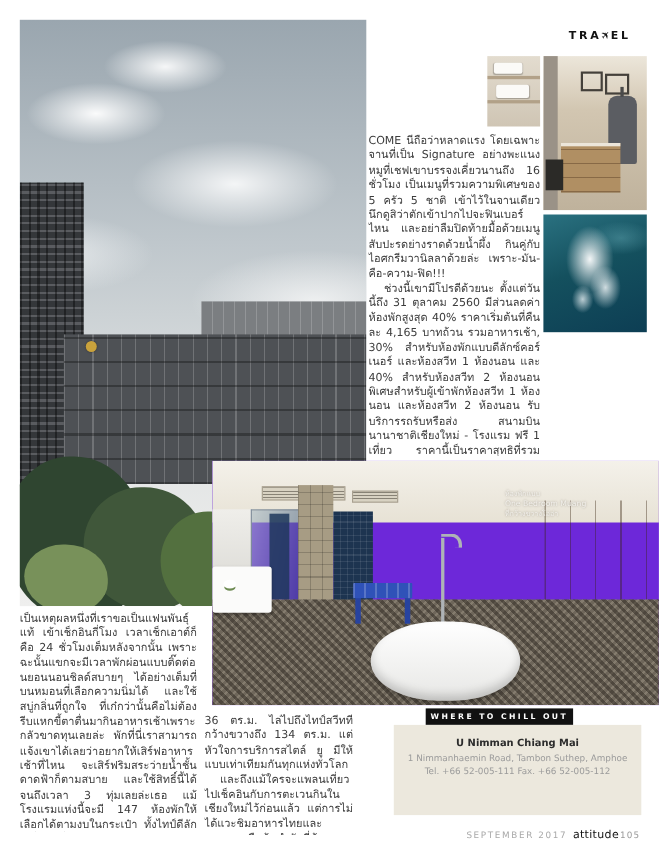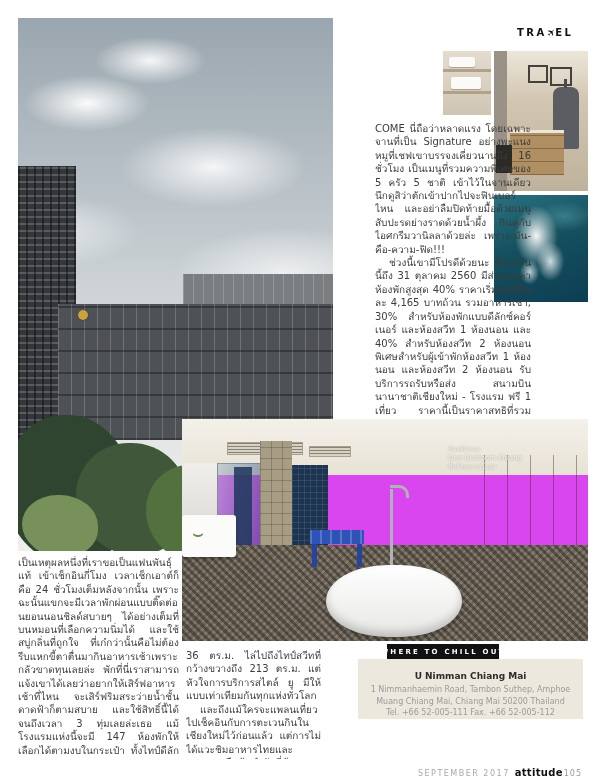--- a/index.html
+++ b/index.html
@@ -61,21 +61,21 @@
   
   .bluewater{left:494px;top:195px;width:94px;height:107px;
      background:
        radial-gradient(30px 42px at 45% 38%, rgba(255,255,255,.95), rgba(255,255,255,0) 72%),
        radial-gradient(20px 28px at 60% 62%, rgba(228,236,238,.9), rgba(255,255,255,0) 70%),
        radial-gradient(14px 18px at 38% 72%, rgba(216,228,232,.85), rgba(255,255,255,0) 70%),
        radial-gradient(40px 20px at 75% 20%, rgba(120,190,200,.35), rgba(255,255,255,0) 75%),
        linear-gradient(160deg,#2a7180 0%,#14505e 45%,#0d3e54 100%);}
 
   
-  .room{left:182px;top:419px;width:406px;height:222px;background:#d946ef;}
+  .room{left:193px;top:419px;width:406px;height:222px;background:#6d28d9;}
   .room .ceiling{position:absolute;left:0;top:0;right:0;height:56px;
      background:linear-gradient(180deg,#f4f1ea,#e7e2d5);}
   .room .vent{position:absolute;background:#d8d2c2;border:1px solid #a8a090;
      background-image:repeating-linear-gradient(180deg, rgba(70,65,55,.55) 0 1px, rgba(0,0,0,0) 1px 3px);}
   .room .vent.v1{left:45px;top:23px;width:74px;height:11px;}
   .room .vent.v2{left:127px;top:27px;width:40px;height:9px;}
   .room .marble{position:absolute;left:0;top:44px;width:36px;height:86px;
      background:linear-gradient(180deg,#efeeea,#d8d7d2);}
   .room .glass{position:absolute;left:35px;top:44px;width:43px;height:84px;
      background:linear-gradient(100deg, rgba(165,185,198,.55), rgba(45,75,115,.5));
@@ -111,39 +111,39 @@
      background:linear-gradient(180deg,#ffffff,#e7e7e5);border-radius:50% / 55%;
      box-shadow:inset 0 -5px 9px rgba(0,0,0,.18), 0 3px 5px rgba(0,0,0,.28);}
   .room .caption{position:absolute;left:266px;top:26px;color:#f3f1ec;font-size:6.5px;line-height:9px;
      text-shadow:0 0 2px rgba(60,50,40,.45);}
   .room .caption .en{font-size:7px;}
 
   
   .col{position:absolute;color:#3c3c3c;font-size:10px;line-height:13.4px;text-align:justify;overflow:hidden;}
   .col p{margin:0;}
   .col p.indent{text-indent:14px;}
-  .right-col{left:335px;top:122px;width:156px;height:292px;margin-left:40px;}
+  .right-col{left:335px;top:122px;width:156px;height:292px;}
   .colA{left:18px;top:556px;width:161px;height:200px;}
   .colB{left:186px;top:649px;width:135px;height:110px;}
 
   
-  .chill-bar{position:absolute;left:387px;top:644px;width:112px;height:15px;background:#111111;
+  .chill-bar{position:absolute;left:387px;top:644px;width:134px;height:15px;background:#111111;
      color:#ffffff;font-size:7px;font-weight:700;letter-spacing:2.2px;display:flex;
      align-items:center;justify-content:center;white-space:nowrap;}
   .chill-tri{position:absolute;left:443px;top:659px;width:0;height:0;
      border:5px solid rgba(0,0,0,0);border-top-color:#111111;}
-  .chill-box{position:absolute;left:358px;top:659px;width:225px;height:60px;background:#ece8dd;
+  .chill-box{position:absolute;left:358px;top:659px;width:225px;height:82px;background:#ece8dd;
      text-align:center;padding-top:12px;box-sizing:border-box;}
   .chill-name{font-size:9px;font-weight:700;color:#2c2c2c;margin-bottom:3px;}
   .chill-line{font-size:8px;color:#9b9b9b;line-height:11.5px;}
 
   
   .footer{position:absolute;top:754px;right:18px;display:flex;align-items:baseline;white-space:nowrap;}
   .f-issue{font-size:8px;letter-spacing:1.5px;color:#a9a9a9;text-align:right;}
-  .f-mag{font-size:10px;font-weight:700;color:#111111;margin-left:5px;letter-spacing:.3px;margin-top:13px;}
+  .f-mag{font-size:10px;font-weight:400;color:#111111;margin-left:5px;letter-spacing:.3px;}
   .f-page{font-size:8px;color:#9a9a9a;margin-left:1px;letter-spacing:1px;}
 </style>
 </head>
 <body>
 
 <div class="page">
 
   <div class="travel-header">
     <span>TRA</span><span class="plane">✈</span><span>EL</span>
   </div>
@@ -206,32 +206,31 @@
       <div class="en">One Bedroom Muang</div>
       <div>ที่กว้างขวางโอ่อ่า</div>
     </div>
   </div>
 
   <div class="col colA">
     <p>เป็นเหตุผลหนึ่งที่เราขอเป็นแฟนพันธุ์แท้ เข้าเช็กอินกี่โมง เวลาเช็กเอาต์ก็คือ 24 ชั่วโมงเต็มหลังจากนั้น เพราะฉะนั้นแขกจะมีเวลาพักผ่อนแบบติ๊ดต่อนยอนนอนชิลด์สบายๆ ได้อย่างเต็มที่ บนหมอนที่เลือกความนิ่มได้ และใช้สบู่กลิ่นที่ถูกใจ ที่เก๋กว่านั้นคือไม่ต้องรีบแหกขี้ตาตื่นมากินอาหารเช้าเพราะกลัวขาดทุนเลยล่ะ พักที่นี่เราสามารถแจ้งเขาได้เลยว่าอยากให้เสิร์ฟอาหารเช้าที่ไหน จะเสิร์ฟริมสระว่ายน้ำชั้นดาดฟ้าก็ตามสบาย และใช้สิทธิ์นี้ได้จนถึงเวลา 3 ทุ่มเลยล่ะเธอ แม้โรงแรมแห่งนี้จะมี 147 ห้องพักให้เลือกได้ตามงบในกระเป๋า ทั้งไทป์ดีลักซ์เริ่มต้นที่ขนาด</p>
   </div>
 
   <div class="col colB">
-    <p>36 ตร.ม. ไล่ไปถึงไทป์สวีทที่กว้างขวางถึง 213 ตร.ม. แต่หัวใจการบริการสไตล์ ยู มีให้แบบเท่าเทียมกันทุกแห่งทั่วโลก</p>
+    <p>36 ตร.ม. ไล่ไปถึงไทป์สวีทที่กว้างขวางถึง 134 ตร.ม. แต่หัวใจการบริการสไตล์ ยู มีให้แบบเท่าเทียมกันทุกแห่งทั่วโลก</p>
     <p class="indent">และถึงแม้ใครจะแพลนเที่ยวไปเช็คอินกับการตะเวนกินในเชียงใหม่ไว้ก่อนแล้ว แต่การไม่ได้แวะชิมอาหารไทยและอาหารเหนือต้นตำรับที่ห้องอาหาร EAT @ RIN-</p>
   </div>
 
   <div class="chill-bar">
     <span>WHERE TO CHILL OUT</span>
   </div>
   <div class="chill-tri"></div>
   <div class="chill-box">
     <div class="chill-name">U Nimman Chiang Mai</div>
     <div class="chill-line">1 Nimmanhaemin Road, Tambon Suthep, Amphoe</div>
-    <div class="chill-line">Muang Chiang Mai, Chiang Mai 50200 Thailand</div>
     <div class="chill-line">Tel. +66 52-005-111 Fax. +66 52-005-112</div>
   </div>
 
   <div class="footer">
     <span class="f-issue">SEPTEMBER 2017</span>
     <span class="f-mag">attitude</span>
     <span class="f-page">105</span>
   </div>
 
 </div>

